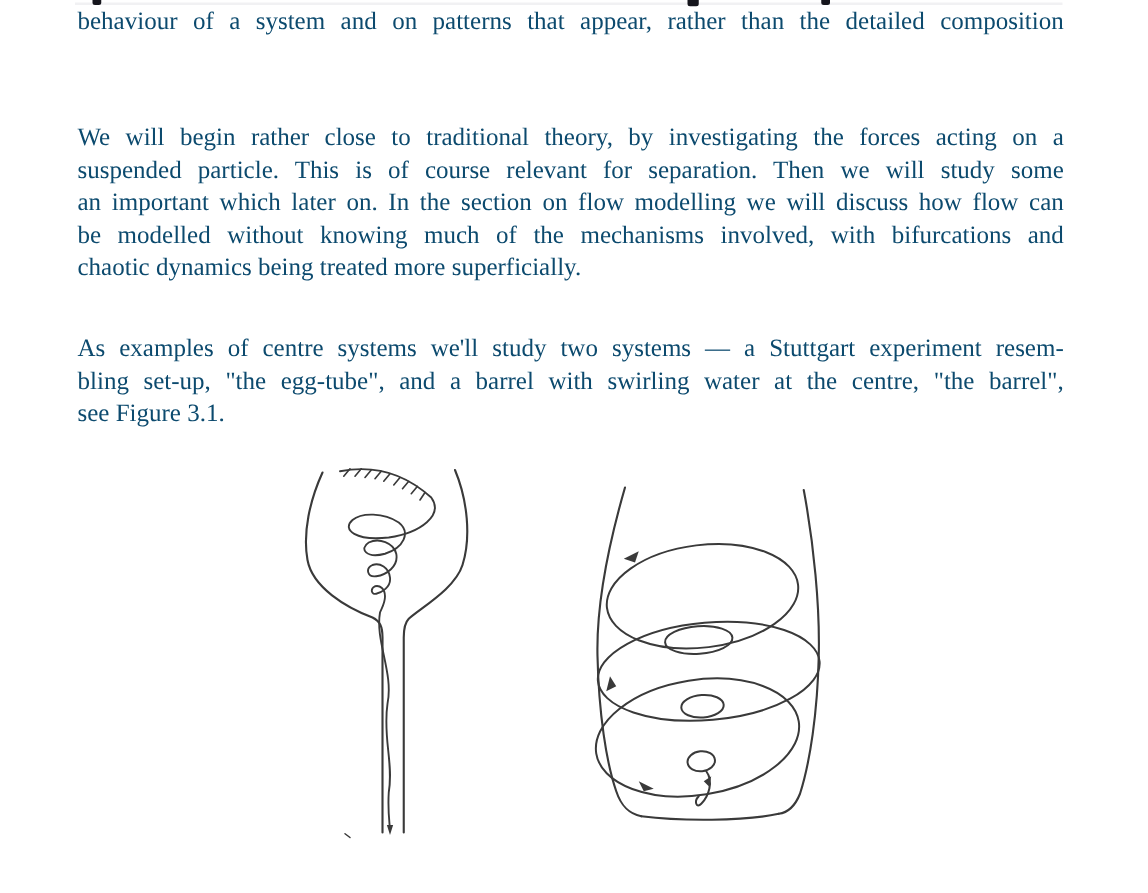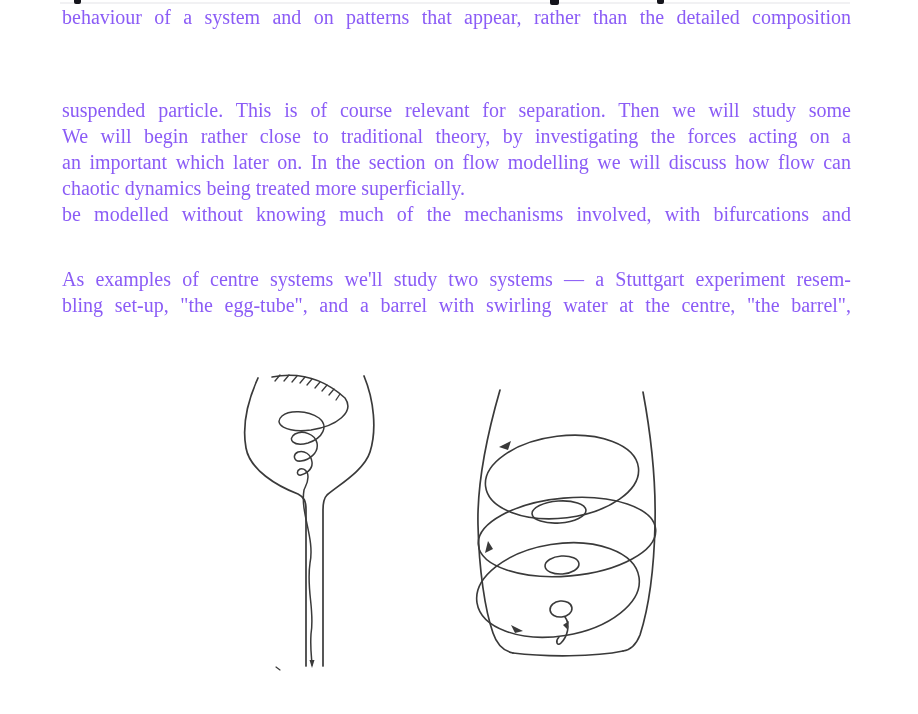--- a/index.html
+++ b/index.html
@@ -7,21 +7,21 @@
     padding: 0;
     background: #ffffff;
   }
   #page {
     position: relative;
     width: 918px;
     height: 714px;
     background: #ffffff;
     overflow: hidden;
     font-family: "Liberation Serif", "DejaVu Serif", serif;
-    color: #8b5cf6;
+    color: #0c4a6e;
   }
   .para {
     position: absolute;
     left: 62px;
     width: 789px;
     font-size: 20px;
     line-height: 26px;
   }
   .line {
     display: block;
@@ -64,30 +64,31 @@
   <div class="frag-row"></div>
   <div class="frag" style="left:74px; width:7px; height:4px;"></div>
   <div class="frag" style="left:550px; width:9px; height:5px;"></div>
   <div class="frag" style="left:657px; width:7px; height:4px;"></div>
 
   <div class="para" style="top:4px;">
     <span class="line">behaviour of a system and on patterns that appear, rather than the detailed composition</span>
   </div>
 
   <div class="para" style="top:97px;">
+    <span class="line">We will begin rather close to traditional theory, by investigating the forces acting on a</span>
     <span class="line">suspended particle. This is of course relevant for separation. Then we will study some</span>
-    <span class="line">We will begin rather close to traditional theory, by investigating the forces acting on a</span>
     <span class="line">an important which later on. In the section on flow modelling we will discuss how flow can</span>
+    <span class="line">be modelled without knowing much of the mechanisms involved, with bifurcations and</span>
     <span class="line last">chaotic dynamics being treated more superficially.</span>
-    <span class="line">be modelled without knowing much of the mechanisms involved, with bifurcations and</span>
   </div>
 
   <div class="para" style="top:266px;">
     <span class="line">As examples of centre systems we'll study two systems — a Stuttgart experiment resem-</span>
     <span class="line">bling set-up, "the egg-tube", and a barrel with swirling water at the centre, "the barrel",</span>
+    <span class="line last">see Figure 3.1.</span>
   </div>
 
   <div class="figure" style="left:235px; top:368px; width:170px; height:310px;">
     <svg width="170" height="310" viewBox="0 0 170 310" fill="none" stroke="#3a3a3a" stroke-width="1.7" stroke-linecap="round">
 
       <path d="M 23,10 C 13,32 7,58 11,80 C 15,102 42,118 63,126 C 69,129 71,133 71,142 L 71,298"></path>
 
       <path d="M 129,8 C 139,32 142,62 135,84 C 129,103 102,118 92,127 C 89,130 88,134 88,142 L 88,298"></path>
 
       <path stroke-width="1.5" d="M 37,9 Q 78,1 110,30

